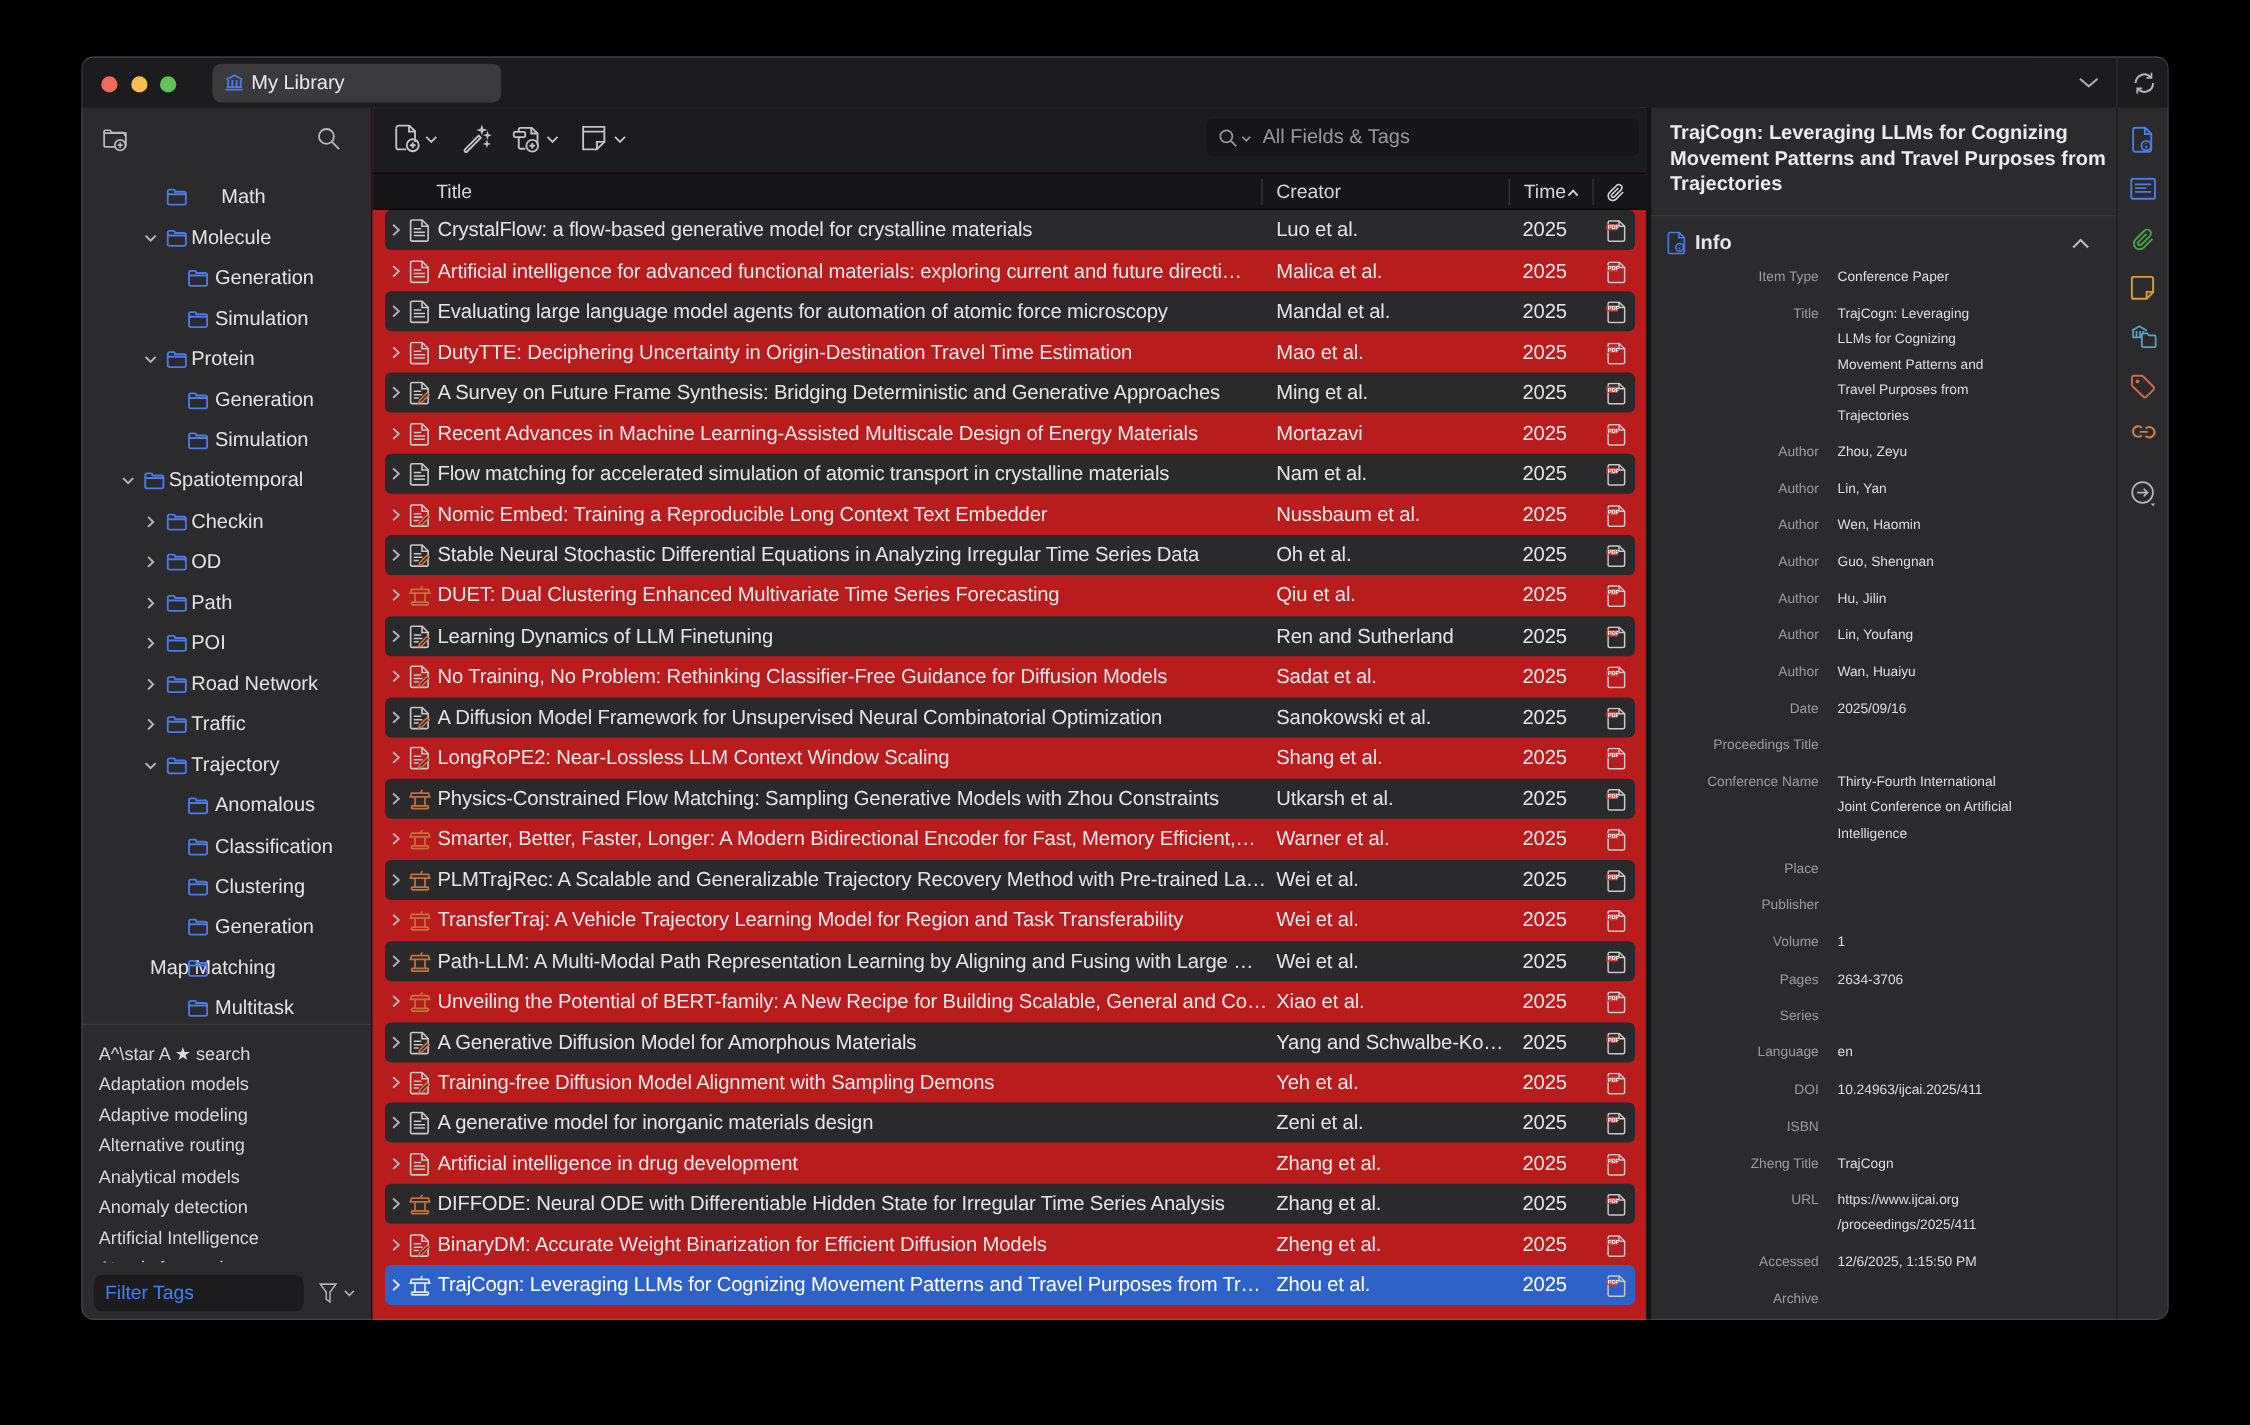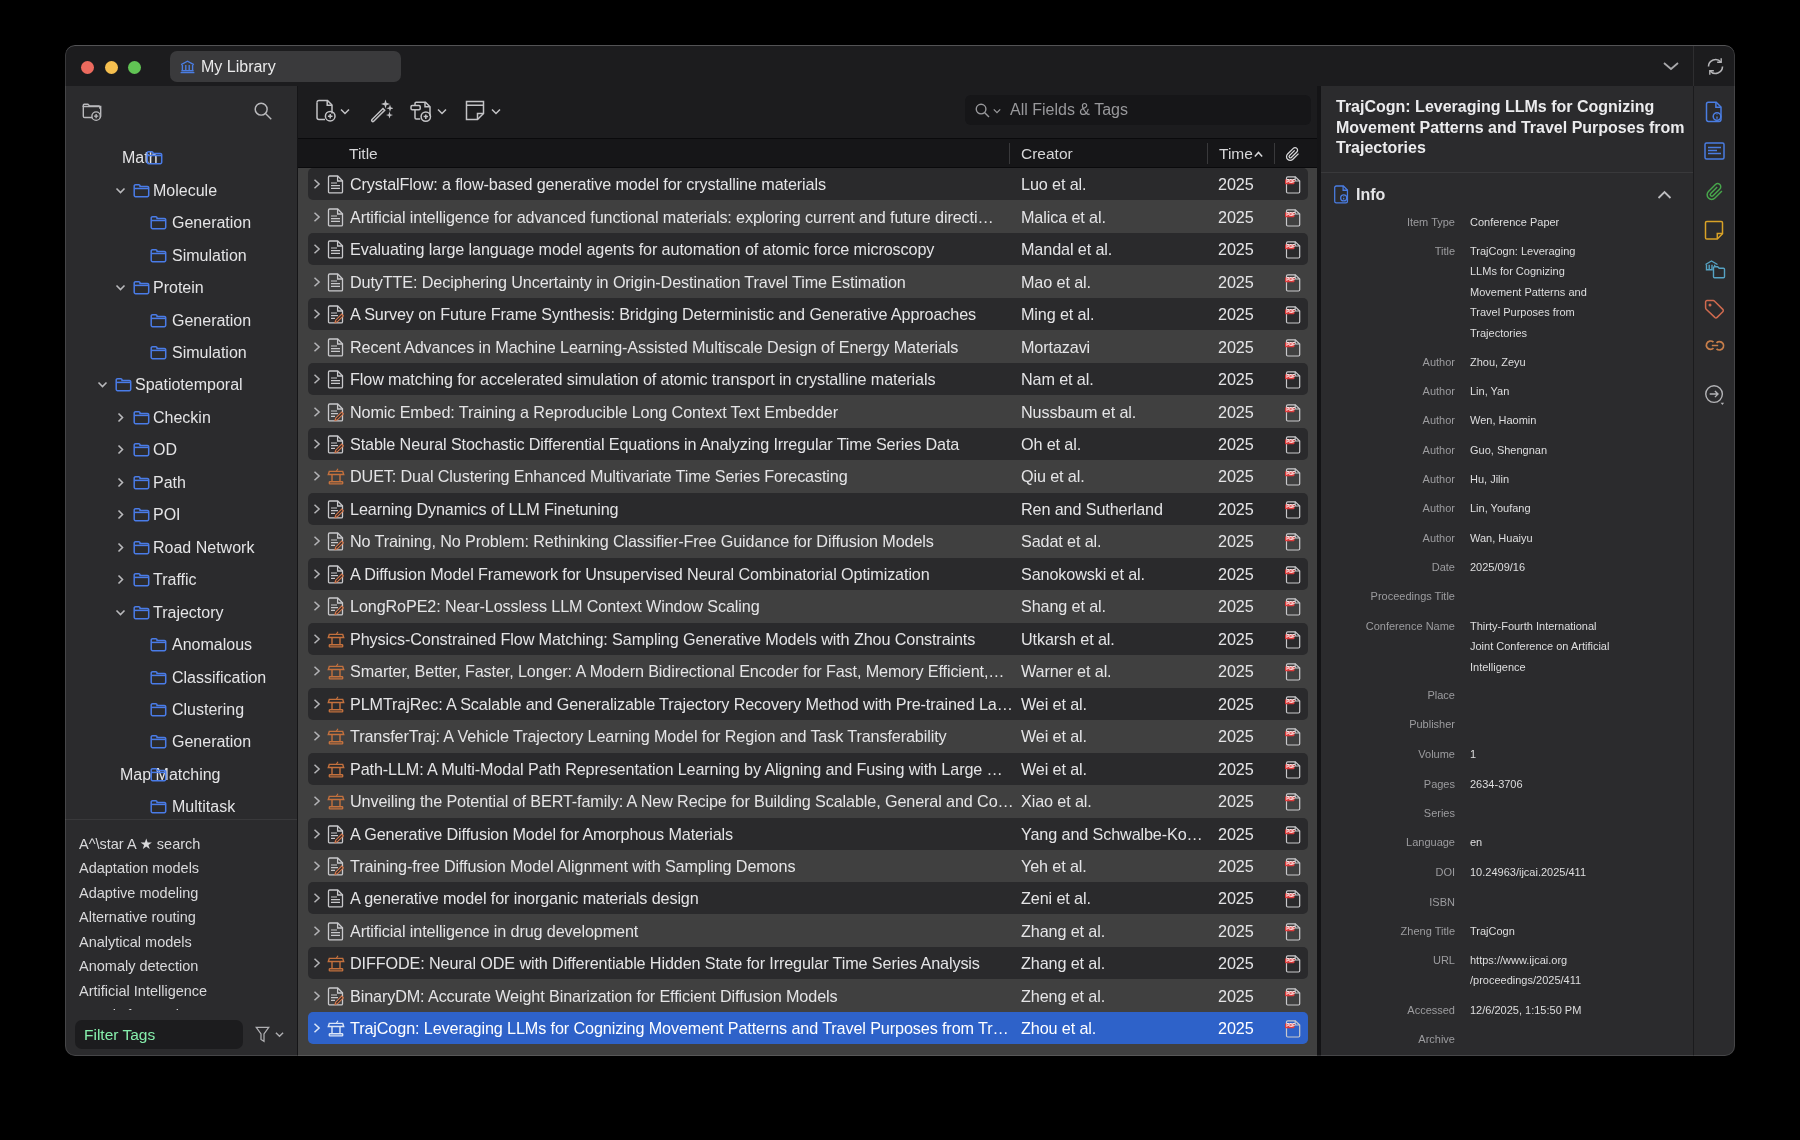--- a/index.html
+++ b/index.html
@@ -5,31 +5,31 @@
 .win{position:absolute;left:65px;top:45px;width:1670px;height:1011px;border-radius:10px;background:#1e1e20;overflow:hidden}
 .win::after{content:"";position:absolute;left:0;top:0;right:0;bottom:0;border-radius:10px;border:1px solid rgba(255,255,255,0.13);pointer-events:none;z-index:99}
 .tbar{position:absolute;left:0;top:0;width:1670px;height:41px;background:#1c1c1e;border-top:1px solid #3a3a3c;border-radius:10px 10px 0 0}
 .tl{position:absolute;top:15px;width:13px;height:13px;border-radius:50%}
 .tbar .sep{position:absolute;left:1628px;top:0;width:1px;height:41px;background:#2e2e30}
 .tab{position:absolute;left:105px;top:5px;width:231px;height:31px;background:#3a3a3c;border-radius:7px;color:#e9e9ea;font-size:16px;line-height:31px;font-weight:400}
 .tab svg{vertical-align:-3px;margin-left:9px;margin-right:5px}
 .main{position:absolute;top:41px;left:0;width:1670px;height:970px}
 .left{position:absolute;left:0;top:0;width:232px;height:970px;background:#2b2b2d}
 .lsep{position:absolute;left:232px;top:0;width:1px;height:970px;background:#151517}
-.center{position:absolute;left:233px;top:0;width:1019px;height:970px;background:#404040}
+.center{position:absolute;left:233px;top:0;width:1019px;height:970px;background:#b91c1c}
 .rsep{position:absolute;left:1252px;top:0;width:4px;height:970px;background:#141416}
 .right{position:absolute;left:1256px;top:0;width:414px;height:970px;background:#2b2b2d}
 
 .trow{position:absolute;height:33px;line-height:33px;color:#e4e4e6;font-size:16px;white-space:nowrap}
 .trow svg.f{position:absolute;top:9px}
 .trow .tw{position:absolute;top:11px}
 .tagsep{position:absolute;left:0;top:733px;width:232px;height:1px;background:#39393b}
 .tags{position:absolute;left:0;top:734px;width:232px;height:190px;overflow:hidden}
 .tag{position:absolute;left:14px;height:24px;line-height:24px;color:#d9d9db;font-size:14.5px;white-space:nowrap}
-.fbox{position:absolute;left:10px;top:934px;width:168px;height:29px;background:#1c1c1e;border-radius:7px;color:#86efac;font-size:15.5px;line-height:29px;padding-left:9px}
+.fbox{position:absolute;left:10px;top:934px;width:168px;height:29px;background:#1c1c1e;border-radius:7px;color:#3b82f6;font-size:15.5px;line-height:29px;padding-left:9px}
 
 .ctool{position:absolute;left:0;top:0;width:1019px;height:52px;background:#1c1c1e}
 .sbox{position:absolute;left:667px;top:9px;width:346px;height:30px;background:#161618;border-radius:6px}
 .sbox .ph{position:absolute;left:45px;top:0;color:#98989b;font-size:16px;line-height:30px}
 .chead{position:absolute;left:0;top:52px;width:1019px;height:30px;background:#161618;border-top:1px solid #0a0a0c;border-bottom:1px solid #0a0a0c;color:#d6d6d8;font-size:15.5px}
 .chead .ct{position:absolute;top:0;line-height:29px}
 .chead .vs{position:absolute;top:4px;width:1px;height:21px;background:#39393b}
 .row{position:absolute;left:10px;width:1000px;height:32px;border-radius:5px;color:#e4e4e6;font-size:16.2px;letter-spacing:-0.12px}
 .row.a{background:#2a2a2c}
 .row.sel{background:#2e62c9;color:#fff}
@@ -73,21 +73,21 @@
           <path d="M2.5 6.5v-2a1 1 0 0 1 1-1h4l2 2h10a1 1 0 0 1 1 1v2"></path>
           <path d="M2.5 6h19a0 0 0 0 1 0 0v10.5a1.5 1.5 0 0 1-1.5 1.5H4a1.5 1.5 0 0 1-1.5-1.5z"></path>
           <circle cx="16.5" cy="16.5" r="4.6" fill="#2b2b2d"></circle>
           <path d="M16.5 14.2v4.6M14.2 16.5h4.6"></path>
         </svg>
       <svg style="position:absolute;left:187px;top:14px" width="22" height="22" viewBox="0 0 24 24" fill="none" stroke="#b9b9bc" stroke-width="1.6">
           <circle cx="10" cy="10" r="6.5"></circle>
           <path d="M15 15l6 6"></path>
         </svg>
       <div id="tree">
-<div class="trow" style="top:55px;left:13px;padding-left:44px"><svg class="f" style="left:68px" width="17" height="15" viewBox="0 0 17 15" fill="none" stroke="#4a7ce8" stroke-width="1.5">
+<div class="trow" style="top:55px;left:0;padding-left:112px"><svg class="f" style="left:68px" width="17" height="15" viewBox="0 0 17 15" fill="none" stroke="#4a7ce8" stroke-width="1.5">
               <path d="M1.2 3.1a1.4 1.4 0 0 1 1.4-1.4h3.2a1.2 1.2 0 0 1 1.2 1v.7h7.3a1.4 1.4 0 0 1 1.4 1.4v7.5a1.4 1.4 0 0 1-1.4 1.4H2.6a1.4 1.4 0 0 1-1.4-1.4z"></path>
               <path d="M1.2 5.4h14.5"></path>
             </svg>Math</div>
 <div class="trow" style="top:88px;left:0;padding-left:88px"><svg class="tw" style="left:50px" width="11" height="11" viewBox="0 0 11 11" fill="none" stroke="#b9b9bc" stroke-width="1.6">
               <path d="M1.5 3.5l4 4 4-4"></path>
             </svg><svg class="f" style="left:68px" width="17" height="15" viewBox="0 0 17 15" fill="none" stroke="#4a7ce8" stroke-width="1.5">
               <path d="M1.2 3.1a1.4 1.4 0 0 1 1.4-1.4h3.2a1.2 1.2 0 0 1 1.2 1v.7h7.3a1.4 1.4 0 0 1 1.4 1.4v7.5a1.4 1.4 0 0 1-1.4 1.4H2.6a1.4 1.4 0 0 1-1.4-1.4z"></path>
               <path d="M1.2 5.4h14.5"></path>
             </svg>Molecule</div>
 <div class="trow" style="top:120px;left:0;padding-left:107px"><svg class="f" style="left:85px" width="17" height="15" viewBox="0 0 17 15" fill="none" stroke="#4a7ce8" stroke-width="1.5">

